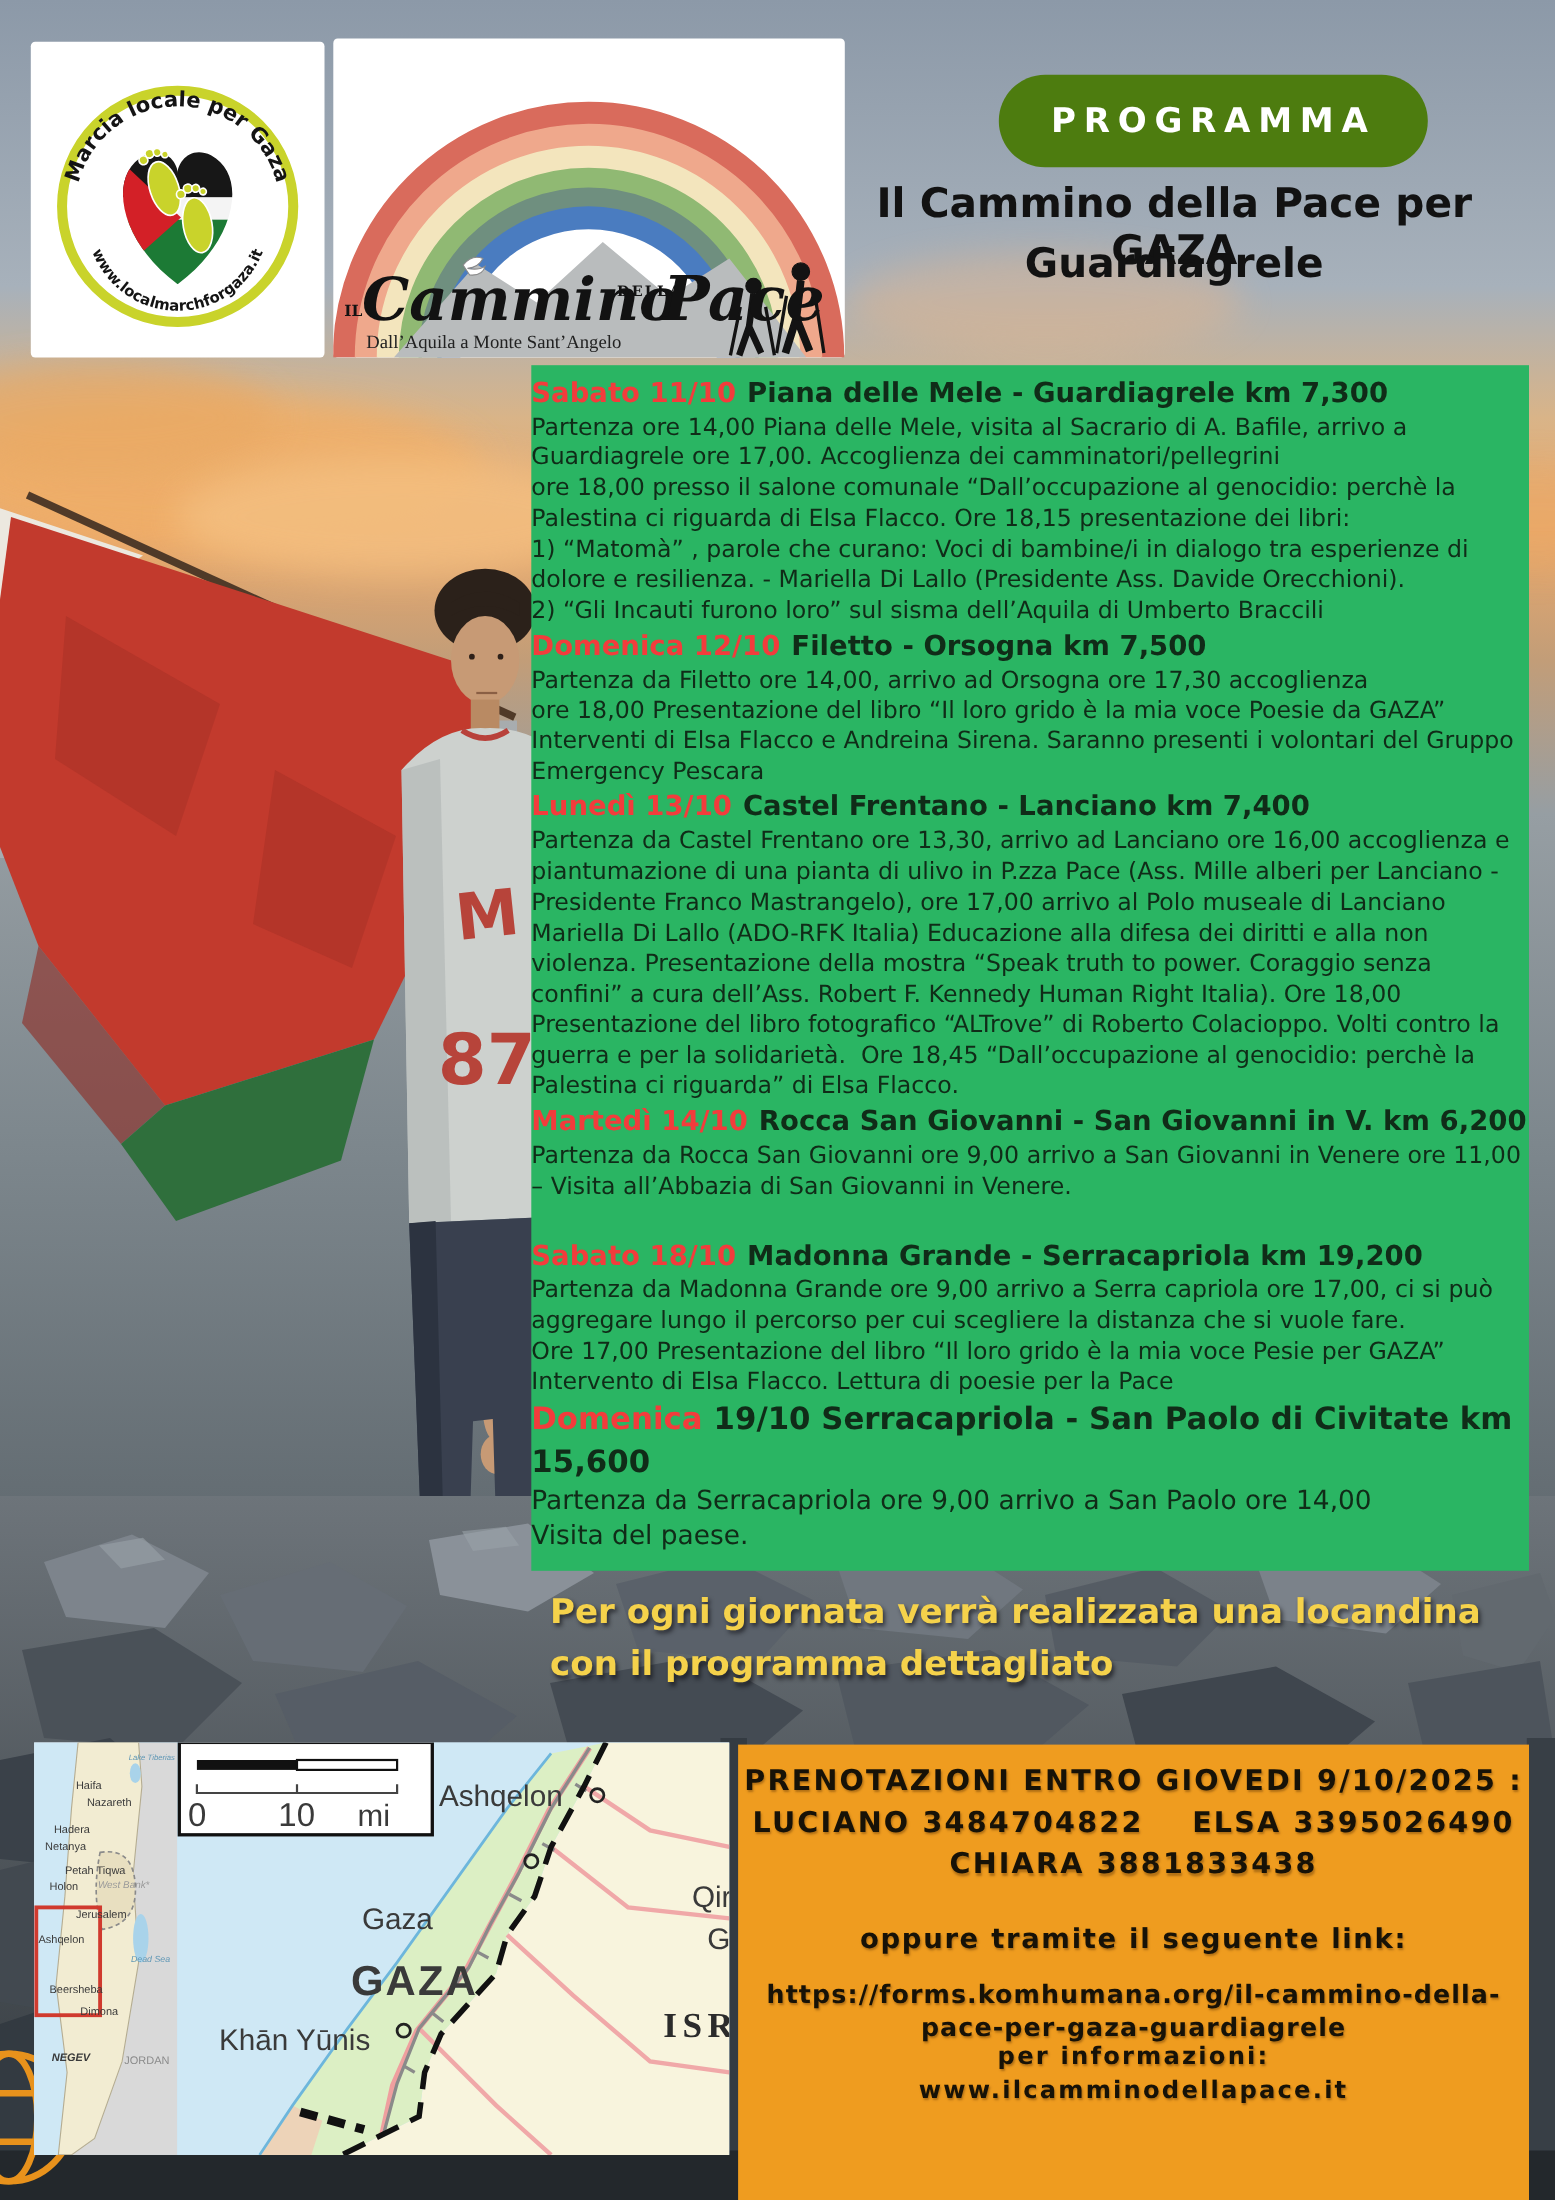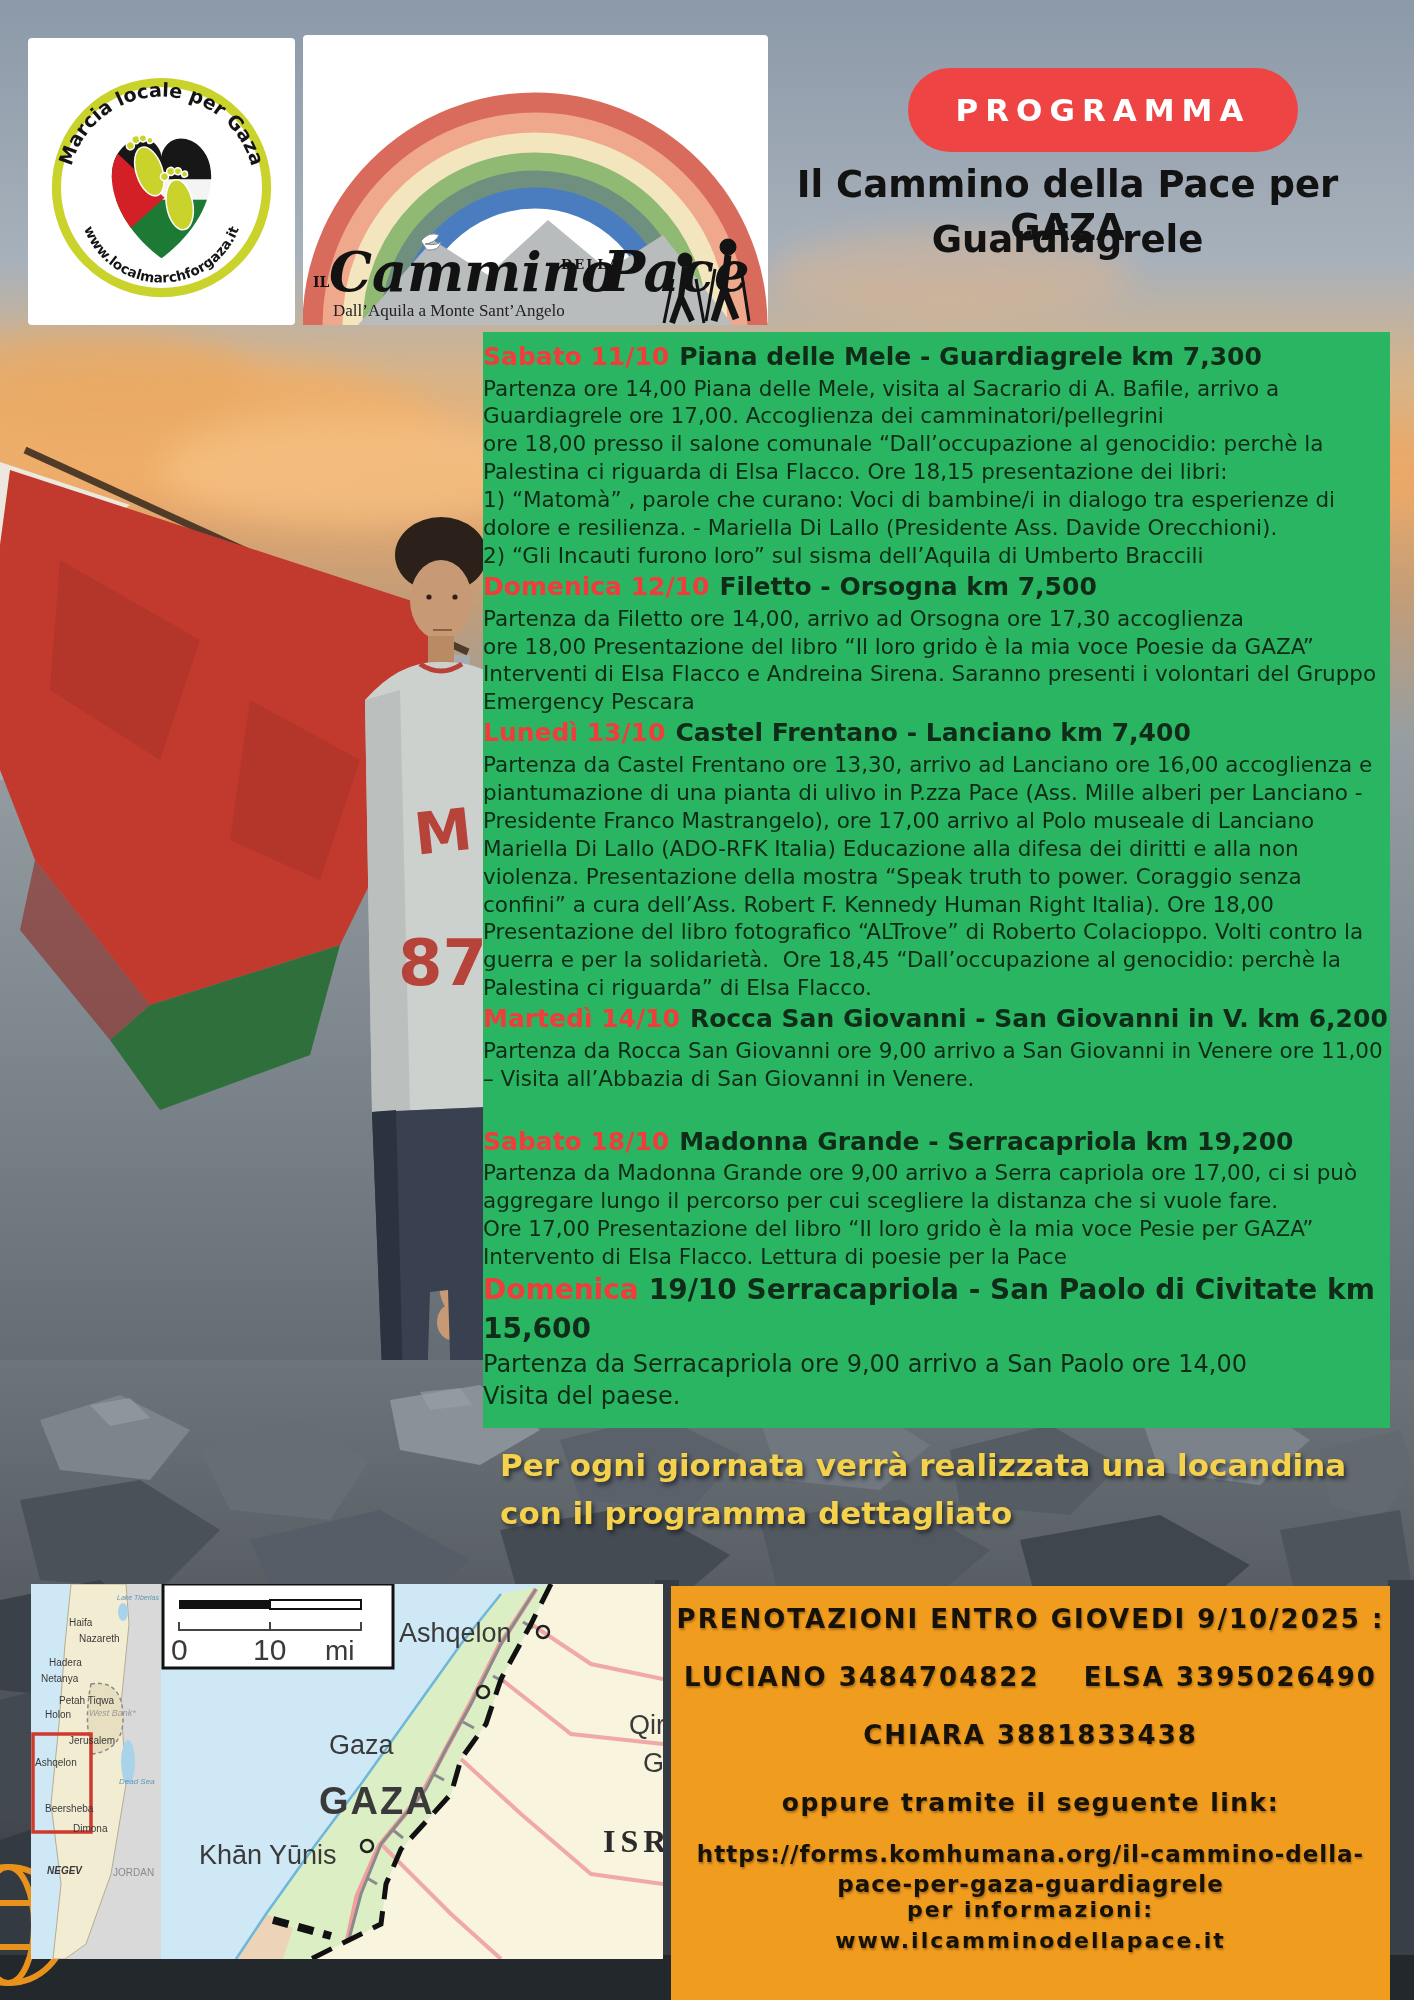--- a/index.html
+++ b/index.html
@@ -4,21 +4,21 @@
 <style>
   html,body{margin:0;padding:0;background:#222;}
   #canvas{position:relative;width:1414px;height:2000px;overflow:hidden;
     font-family:"DejaVu Sans",sans-serif;background:#8c99a8;}
   #bg{position:absolute;left:0;top:0;}
   
   .logo-box{position:absolute;background:#fff;border-radius:4px;}
   #logo1{left:28px;top:38px;width:267px;height:287px;}
   #logo2{left:303px;top:35px;width:465px;height:290px;}
   #pill{position:absolute;left:908px;top:68px;width:390px;height:84px;border-radius:42px;
-    background:#ef4444;color:#fff;font-weight:bold;font-size:31px;letter-spacing:7px;
+    background:#4d7c0f;color:#fff;font-weight:bold;font-size:31px;letter-spacing:7px;
     text-align:center;line-height:84px;}
   .title-line{position:absolute;left:745px;width:645px;text-align:center;
     color:#121212;font-weight:bold;font-size:37px;}
   #title1{top:163px;}
   #title2{top:218px;}
   #title3{top:272px;}
   
   #program{position:absolute;left:483px;top:332px;width:907px;height:1096px;
     background:#2ab563;box-sizing:border-box;padding:8px 0;color:#102c18;}
   .sec-head{font-size:25px;font-weight:bold;line-height:1.38;}
@@ -32,21 +32,21 @@
   #notice{position:absolute;left:500px;top:1441px;width:900px;text-align:left;
     color:#f5d24b;font-weight:bold;font-size:31px;line-height:1.55;
     text-shadow:2px 3px 4px rgba(15,15,20,0.65);}
   
   #map{position:absolute;left:31px;top:1584px;width:632px;height:375px;background:#cfe8f5;}
   
   #booking{position:absolute;left:671px;top:1586px;width:719px;height:480px;
     background:#ef9c1f;color:#171207;text-align:center;box-sizing:border-box;padding-top:18px;
     text-shadow:1px 2px 2px rgba(60,30,0,0.35);}
   .bk-strong{font-size:26px;font-weight:bold;letter-spacing:2px;white-space:pre-wrap;}
-  .bk-strong + .bk-strong{margin-top:28px;}
+  .bk-strong + .bk-strong{margin-top:8px;}
   #bk-link-intro{margin-top:38px;font-size:25px;font-weight:bold;letter-spacing:1.5px;}
   .bk-link{font-size:23px;font-weight:bold;letter-spacing:1px;}
   #bk-link1{margin-top:24px;}
   #bk-link2{margin-top:4px;}
   #bk-info{font-size:22px;font-weight:bold;letter-spacing:2px;}
   #bk-site{margin-top:6px;font-size:22px;font-weight:bold;letter-spacing:2px;}
   
   .mlabel{font-family:"Liberation Sans",sans-serif;fill:#3a3a3a;}
 </style>
 </head>

